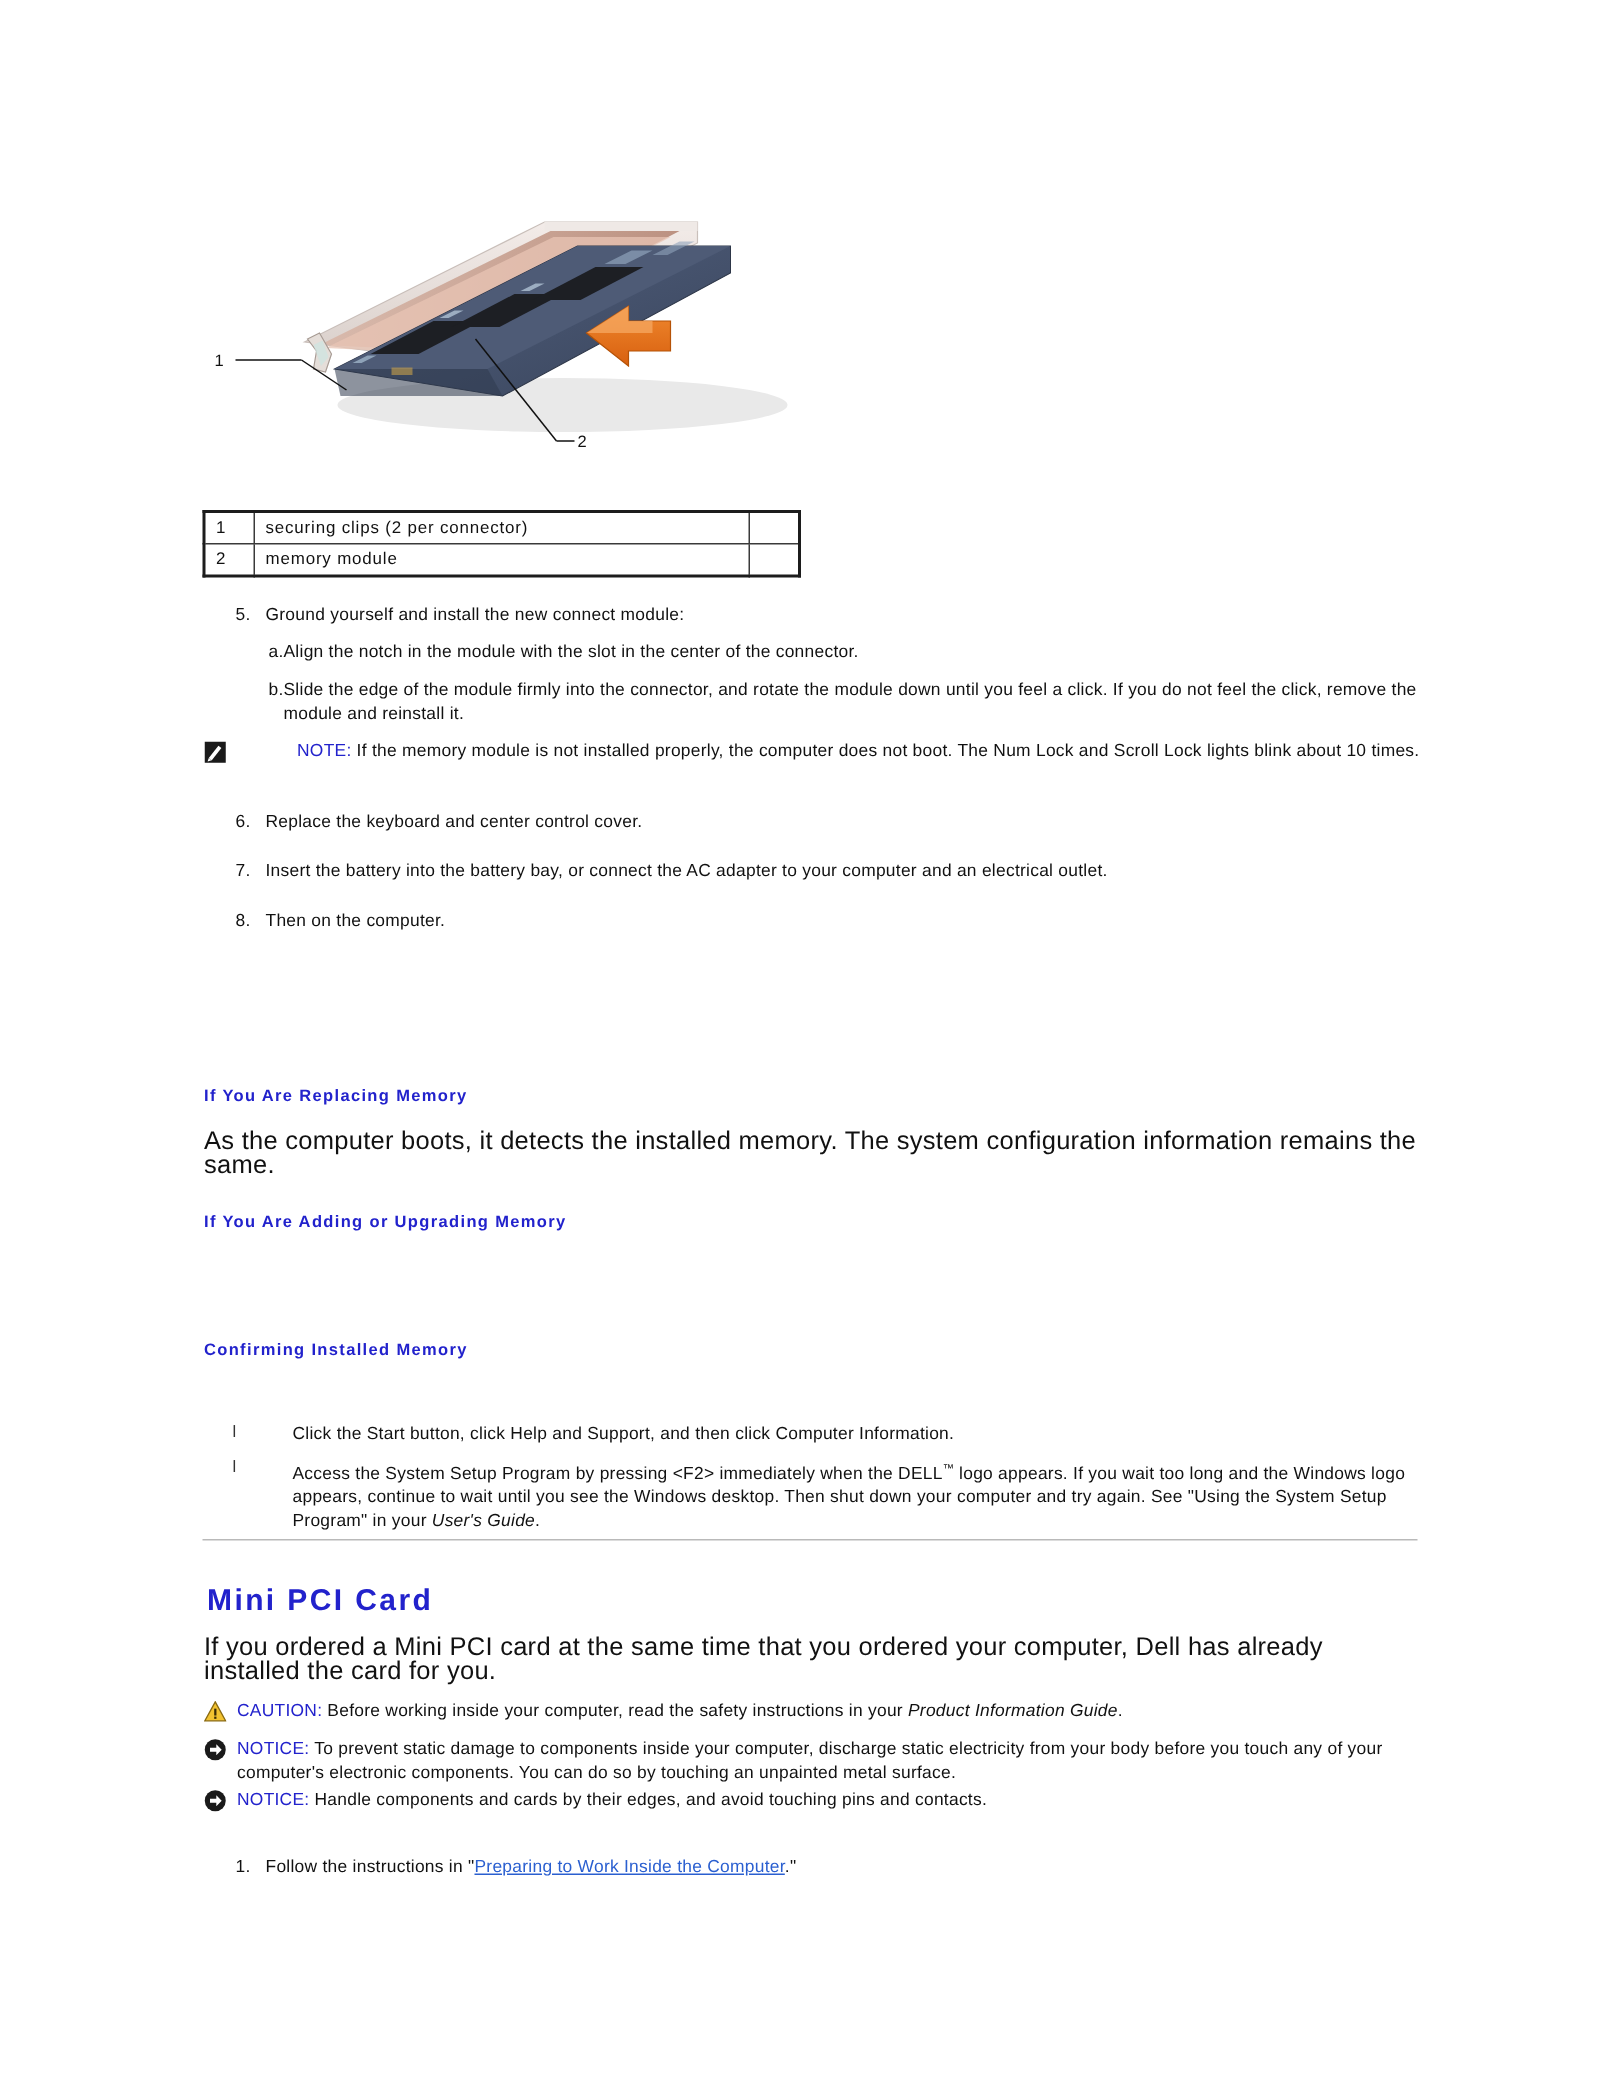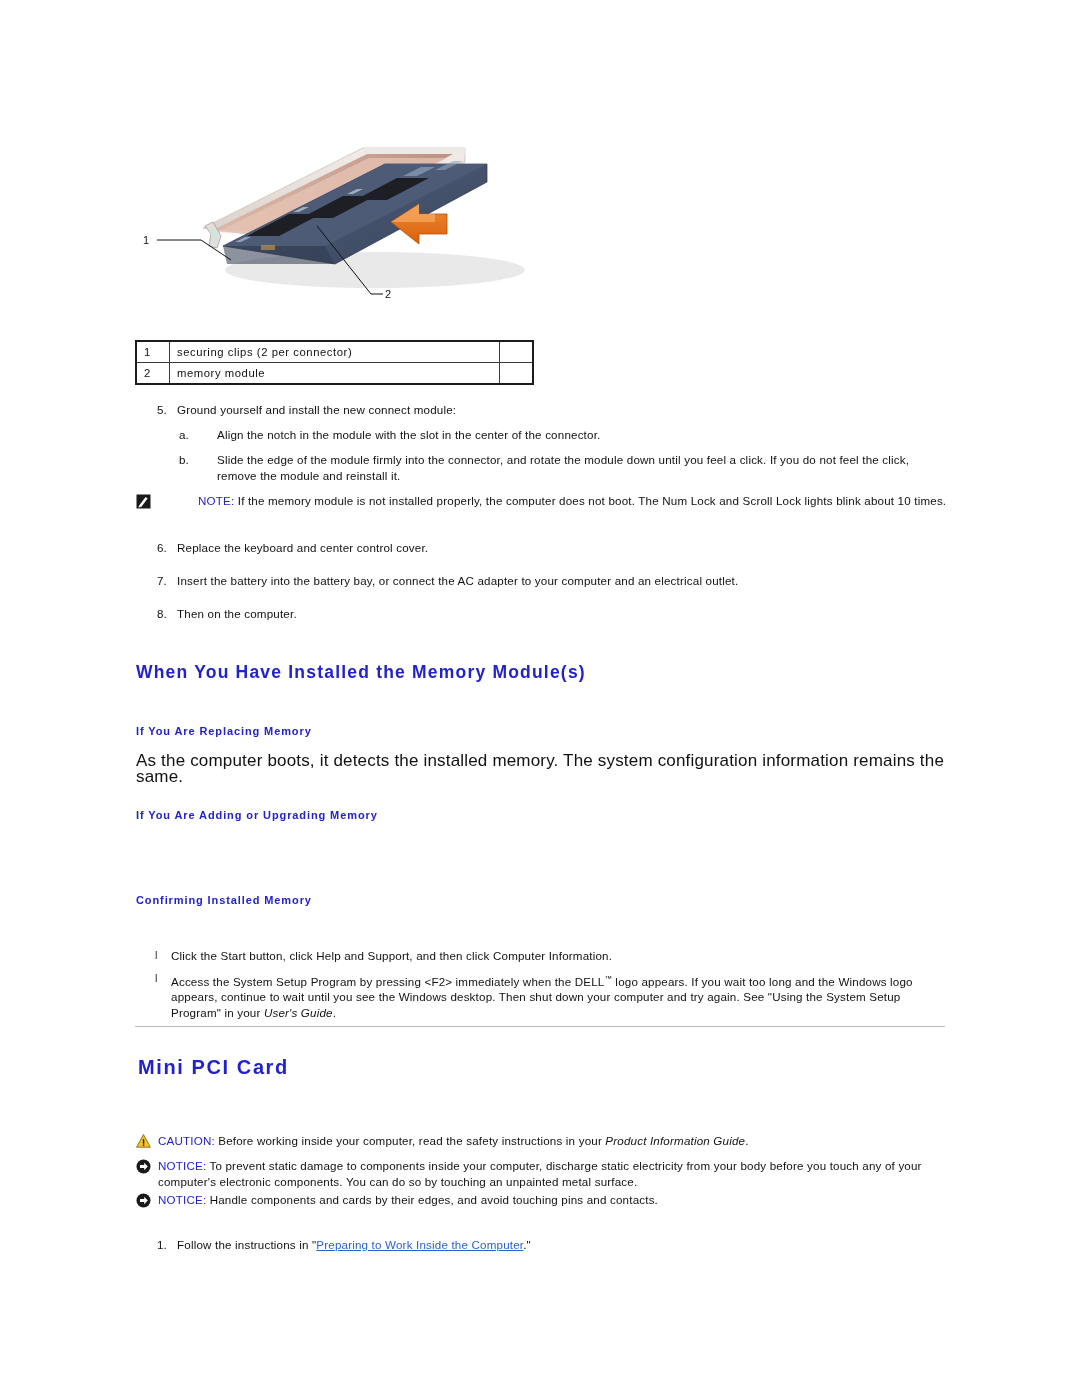--- a/index.html
+++ b/index.html
@@ -77,21 +77,21 @@
     top: 0;
     width: 22px;
     text-align: right;
   }
   .num-item .body {
     display: block;
     margin-left: 32px;
   }
 
   .alpha-item .marker { width: 14px; }
-  .alpha-item .body { margin-left: 42px; }
+  .alpha-item .body { margin-left: 14px; }
 
   
   .h1-blue {
     position: absolute;
     font-size: 20px;
     font-weight: bold;
     color: #2222cc;
     letter-spacing: 1.6px;
     white-space: nowrap;
   }
@@ -152,21 +152,21 @@
     letter-spacing: 0.18px;
     color: #111;
   }
   .bullet-item .bmark {
     position: absolute;
     left: 0; top: 0;
     width: 10px;
     color: #333;
     font-size: 11px;
   }
-  .bullet-item .body { display:block; margin-left: 16px; }
+  .bullet-item .body { display:block; margin-left: 40px; }
 
   .ital { font-style: italic; text-align: center; }
   .sup-tm { font-size: 7.5px; vertical-align: super; letter-spacing:0; }
 
   a.doclink {
     color: #2a5fd0;
     text-decoration: underline;
   }
 </style>
 </head>
@@ -290,21 +290,20 @@
   <div class="num-item" style="left:145px; top:573px; width:800px;">
     <span class="marker">7.</span>
     <span class="body">Insert the battery into the battery bay, or connect the AC adapter to your computer and an electrical outlet.</span>
   </div>
 
   <div class="num-item" style="left:145px; top:606px; width:800px;">
     <span class="marker">8.</span>
     <span class="body">Then on the computer.</span>
   </div>
 
-  <div class="h2-blue" style="left:136px; top:662px;">When You Have Installed the Memory Module(s)</div>
 
   <div class="h3-blue" style="left:136px; top:725px;">If You Are Replacing Memory</div>
 
   <div class="para" style="left:136px; top:753px; width:810px;">As the computer boots, it detects the installed memory. The system configuration information remains the same.</div>
 
   <div class="h3-blue" style="left:136px; top:809px;">If You Are Adding or Upgrading Memory</div>
 
 
   <div class="h3-blue" style="left:136px; top:894px;">Confirming Installed Memory</div>
 
@@ -316,20 +315,21 @@
 
   <div class="bullet-item" style="left:155px; top:971px; width:790px;">
     <span class="bmark">l</span>
     <span class="body"><span>Access the System Setup Program by pressing &lt;F2&gt; immediately when the DELL</span><span class="sup-tm">™</span><span> logo appears. If you wait too long and the Windows logo appears, continue to wait until you see the Windows desktop. Then shut down your computer and try again. See "Using the System Setup Program" in your </span><span class="ital">User's Guide</span><span>.</span></span>
   </div>
 
   <div class="hrule"></div>
 
   <div class="h1-blue" style="left:138px; top:1056px;">Mini PCI Card</div>
 
+  <div class="para" style="left:136px; top:1090px; width:810px;">If you ordered a Mini PCI card at the same time that you ordered your computer, Dell has already installed the card for you.</div>
 
   <div class="admon" style="left:136px; top:1133px; width:810px;">
     <span class="adm-icon">
       <svg width="15" height="14" viewBox="0 0 15 14">
         <polygon points="7.5,0.6 14.4,13.2 0.6,13.2" fill="#f2c230" stroke="#8a6a10" stroke-width="0.9"></polygon>
         <rect x="6.8" y="5.1" width="1.5" height="4.6" fill="#3a2c05"></rect>
         <rect x="6.8" y="10.4" width="1.5" height="1.5" fill="#3a2c05"></rect>
       </svg>
     </span>
     <span class="adm-text"><span class="adm-label">CAUTION:</span><span> Before working inside your computer, read the safety instructions in your </span><span class="ital">Product Information Guide</span><span>.</span></span>

